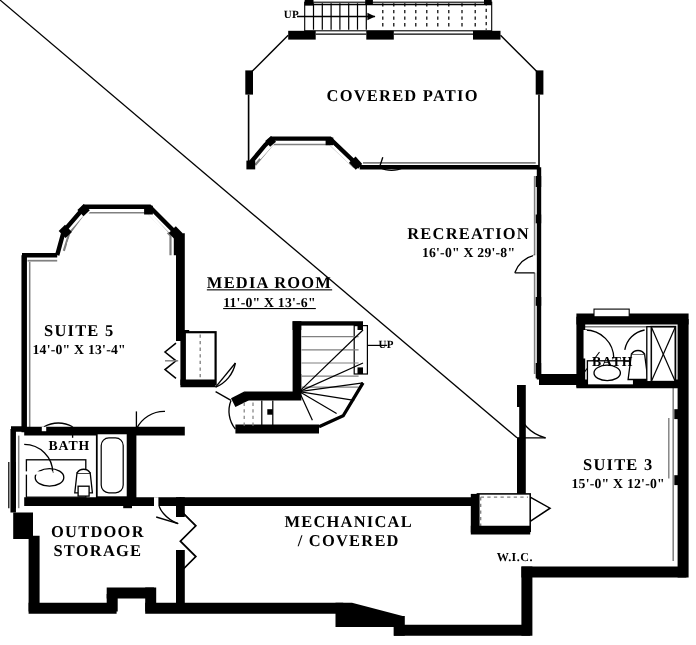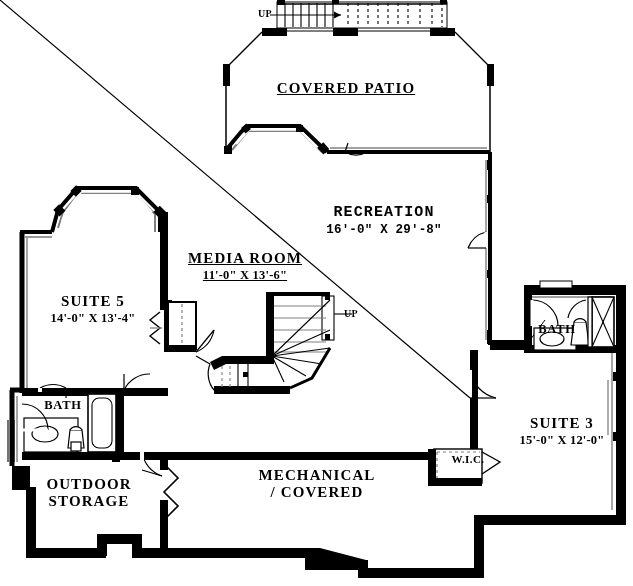--- a/index.html
+++ b/index.html
@@ -51,20 +51,21 @@
     letter-spacing: 0.2px;
     margin-top: 1px;
   }
   .label-small .rl-name {
     font-size: 12.5px;
     letter-spacing: 0.8px;
   }
   .label-tiny .rl-name {
     font-size: 11px;
     letter-spacing: 0.4px;
+    margin-top: 48px;
   }
   .stair-tag {
     position: absolute;
     font-family: "Liberation Serif", serif;
     font-size: 10px;
     font-weight: bold;
     color: #000000;
     letter-spacing: 0.3px;
     white-space: nowrap;
   }
@@ -360,35 +361,35 @@
       </g>
 
       <rect x="243" y="372" width="5" height="5" fill="#000000"></rect>
 
       <path d="M210,364 A26,26 0 0 0 214,390" fill="none" stroke="#000000" stroke-width="1.2"></path>
       <line x1="210" y1="364" x2="196" y2="356" stroke="#000000" stroke-width="1.2"></line>
     </g>
 
   </svg>
 
-  <div class="room-label" style="left:346px; top:80px;text-decoration:underline;">
+  <div class="room-label" style="left:366px; top:80px;">
     <span class="rl-name">COVERED PATIO</span>
   </div>
 
-  <div class="room-label" style="left:384px; top:205px;font-family:Liberation Mono, monospace;">
+  <div class="room-label" style="left:426px; top:205px;">
     <span class="rl-name">RECREATION</span>
     <span class="rl-dims">16'-0" X 29'-8"</span>
   </div>
 
   <div class="room-label" style="left:245px; top:250px;text-decoration:underline;">
     <span class="rl-name">MEDIA ROOM</span>
     <span class="rl-dims">11'-0" X 13'-6"</span>
   </div>
 
-  <div class="room-label" style="left:93px; top:293px;">
+  <div class="room-label" style="left:72px; top:293px;">
     <span class="rl-name">SUITE 5</span>
     <span class="rl-dims">14'-0" X 13'-4"</span>
   </div>
 
   <div class="room-label" style="left:562px; top:415px;">
     <span class="rl-name">SUITE 3</span>
     <span class="rl-dims">15'-0" X 12'-0"</span>
   </div>
 
   <div class="room-label label-small" style="left:63px; top:398px;">

